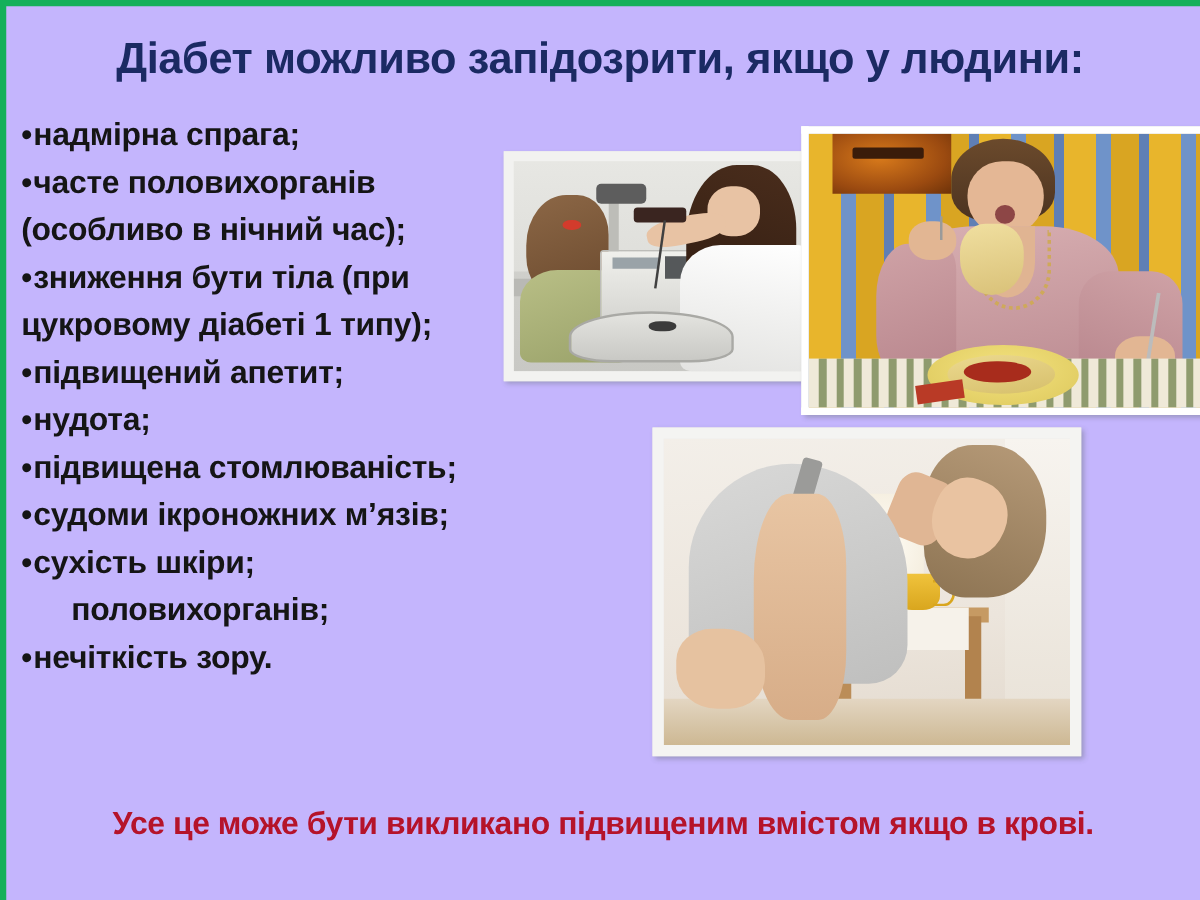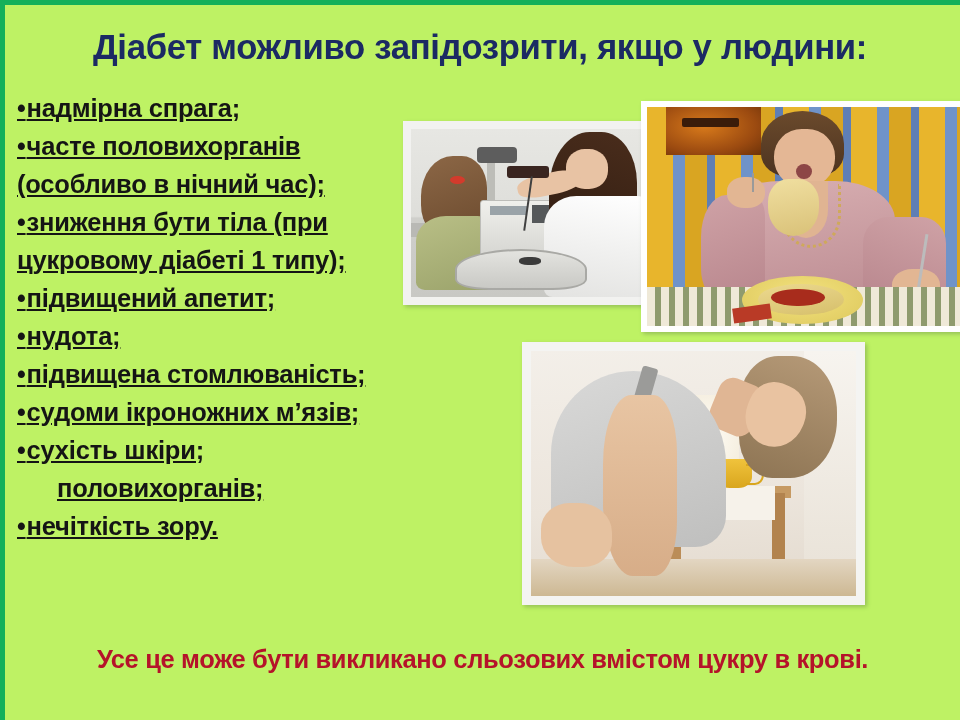--- a/index.html
+++ b/index.html
@@ -10,21 +10,21 @@
     width: 960px;
     height: 720px;
     overflow: hidden;
     font-family: "Liberation Sans", sans-serif;
   }
 
   #slide {
     position: relative;
     width: 960px;
     height: 720px;
-    background: #bef264;
+    background: #c4b5fd;
     box-sizing: border-box;
     border-top: 5px solid #14b05a;
     border-left: 5px solid #14b05a;
     overflow: hidden;
   }
 
   
   #slide-title {
     position: absolute;
     left: 0;
@@ -47,21 +47,20 @@
     top: 84px;
     width: 500px;
     list-style: none;
     margin: 0;
     padding: 0;
     color: #151515;
     font-size: 25.5px;
     font-weight: bold;
     line-height: 38px;
     letter-spacing: -0.2px;
-    text-decoration: underline;
   }
   #symptom-list li {
     margin: 0;
     padding: 0;
     text-indent: 0;
   }
   #symptom-list li::before {
     content: "\2022";
     margin-right: 1px;
     font-size: 25px;
@@ -612,15 +611,15 @@
       <li class="cont" style="text-indent: 0px; list-style: none;">цукровому діабеті 1 типу);</li>
       <li>підвищений апетит;</li>
       <li>нудота;</li>
       <li>підвищена стомлюваність;</li>
       <li>судоми ікроножних м’язів;</li>
       <li>сухість шкіри;</li>
       <li class="cont" style="text-indent: 0px; list-style: none; margin-left: 40px;">половихорганів;</li>
       <li>нечіткість зору.</li>
     </ul>
 
-  <div id="footer-note">Усе це може бути викликано сльозових вмістом цукру в крові.</div>
+  <div id="footer-note">Усе це може бути викликано підвищеним вмістом якщо в крові.</div>
 
 </div>
 
 </body></html>

